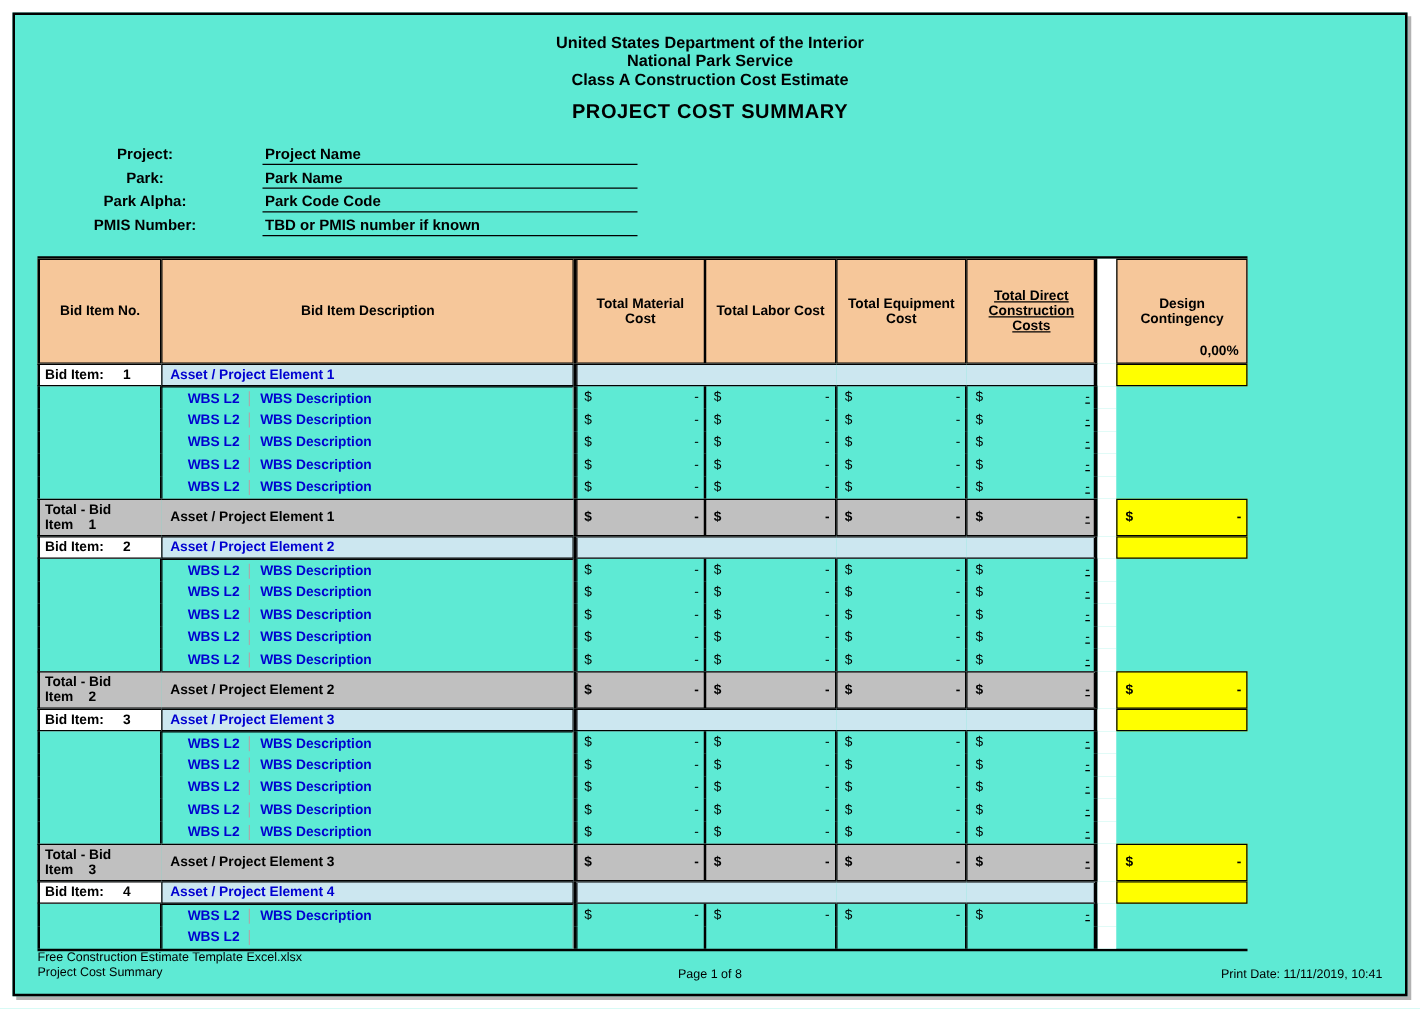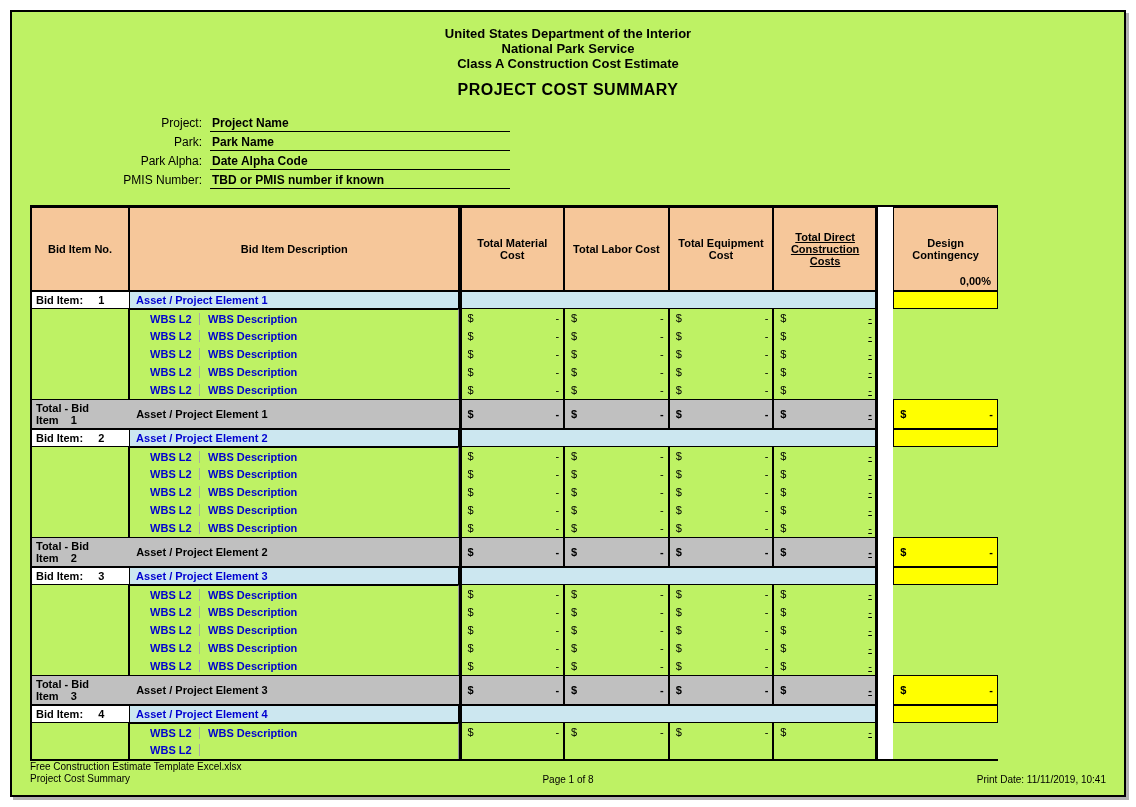--- a/index.html
+++ b/index.html
@@ -10,32 +10,32 @@
     height: 807px;
     position: relative;
     overflow: hidden;
   }
   .page-frame {
     position: absolute;
     top: 10px; left: 10px;
     width: 1116px; height: 787px;
     border: 2px solid #000;
     box-shadow: 3px 3px 0 rgba(0,0,0,.3);
-    background: #bef264;
+    background: #5eead4;
     padding: 14px 18px 10px 18px;
   }
   .heading { text-align: center; }
   .heading .line1 { font-size: 13px; font-weight: bold; }
   .heading .line2 { font-size: 13px; font-weight: bold; }
   .heading .line3 { font-size: 13px; font-weight: bold; }
   .heading .title { font-size: 16px; font-weight: bold; margin-top: 10px; letter-spacing: .5px; }
 
   .meta { margin-top: 16px; font-size: 12px; }
   .meta-row { display: flex; align-items: baseline; margin-bottom: 2px; }
-  .meta-label { width: 180px; text-align: right; font-weight: normal; padding-right: 8px; }
+  .meta-label { width: 180px; text-align: center; font-weight: bold; padding-right: 8px; }
   .meta-value { width: 300px; border-bottom: 1px solid #000; font-weight: bold; padding: 1px 2px; }
 
   table.main {
     border-collapse: separate;
     border-spacing: 0;
     width: 968px;
     margin-top: 16px;
     font-size: 11px;
     table-layout: fixed;
     border-top: 2px solid #000;
@@ -155,21 +155,21 @@
     <div class="meta-row">
       <div class="meta-label">Project:</div>
       <div class="meta-value">Project Name</div>
     </div>
     <div class="meta-row">
       <div class="meta-label">Park:</div>
       <div class="meta-value">Park Name</div>
     </div>
     <div class="meta-row">
       <div class="meta-label">Park Alpha:</div>
-      <div class="meta-value">Date Alpha Code</div>
+      <div class="meta-value">Park Code Code</div>
     </div>
     <div class="meta-row">
       <div class="meta-label">PMIS Number:</div>
       <div class="meta-value">TBD or PMIS number if known</div>
     </div>
   </div>
 
   <table class="main">
     <colgroup>
       <col class="c-bidno">

